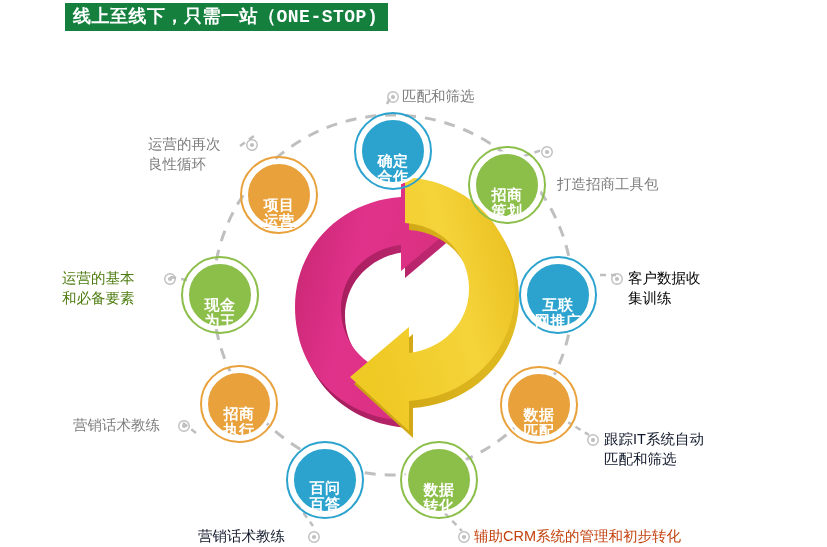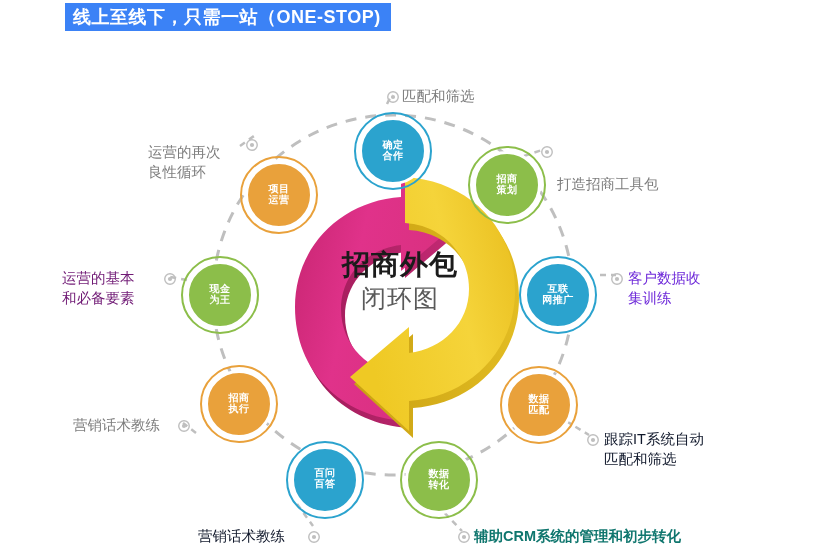--- a/index.html
+++ b/index.html
@@ -87,24 +87,24 @@
   }
 
   
   .node {
     position: absolute;
     width: 68px;
     height: 68px;
     border-radius: 50%;
     box-sizing: border-box;
     display: flex;
-    align-items: center;
+    align-items: flex-end;
     justify-content: center;
     color: #ffffff;
-    font-size: 10px;
+    font-size: 15px;
     font-weight: bold;
     line-height: 1.08;
     text-align: center;
     letter-spacing: 0.5px;
   }
   .node .ring-outer {
     position: absolute;
     left: -5px;
     top: -5px;
     width: 78px;
@@ -143,21 +143,21 @@
     position: absolute;
     width: 14px;
     height: 14px;
   }
 </style>
 </head>
 <body>
 
 <div id="canvas">
 
-  <div id="title-banner" style="background: #3b82f6;">
+  <div id="title-banner" style="background: #15803d; font-family: Liberation Mono, monospace;">
     <span class="title-text" style="color: rgb(255, 255, 255);">线上至线下，只需一站（ONE-STOP)</span>
   </div>
 
   <div id="diagram-stage">
 
     <svg id="ring-svg" width="827" height="513">
 
       <circle cx="393" cy="261" r="180" fill="none" stroke="#BFBFBF" stroke-width="3" stroke-dasharray="11 9" stroke-linecap="butt"></circle>
 
       <g stroke="#BFBFBF" stroke-width="2.5" stroke-dasharray="6 5" fill="none">
@@ -237,24 +237,20 @@
                  L 154 272
                  L 95 218
                  L 154 168
                  L 154 194
                  C 188 190, 214 164, 214 130
                  C 214 94, 186 66, 150 64
                  Z" fill="url(#gradYellow)"></path>
       </g>
     </svg>
 
-    <div id="center-caption">
-      <div class="line1">招商外包</div>
-      <div class="line2">闭环图</div>
-    </div>
 
     <div id="nodes-layer">
         <div class="node" style="left: 359px; top: 83px; color: rgb(43, 163, 206);">
           <div class="ring-outer"></div>
           <div class="disc"></div>
           <div class="node-label">确定<br>合作</div>
         </div>
         <div class="node" style="left: 473px; top: 117px; color: rgb(140, 190, 74);">
           <div class="ring-outer"></div>
           <div class="disc"></div>
@@ -301,54 +297,54 @@
         <div class="annotation" style="left: 402px; top: 53px; color: rgb(125, 125, 125);">匹配和筛选</div>
         <div class="pin-icon" style="left: 386px; top: 56px;"><svg viewBox="0 0 16 16" width="14" height="14">
             <circle cx="8" cy="8" r="6" fill="none" stroke="#BFBFBF" stroke-width="1.6"></circle>
             <circle cx="8" cy="8" r="2.4" fill="#BFBFBF"></circle>
           </svg></div>
         <div class="annotation" style="left: 557px; top: 109px; color: rgb(125, 125, 125); margin-top: 32px;">打造招商工具包</div>
         <div class="pin-icon" style="left: 540px; top: 111px;"><svg viewBox="0 0 16 16" width="14" height="14">
             <circle cx="8" cy="8" r="6" fill="none" stroke="#BFBFBF" stroke-width="1.6"></circle>
             <circle cx="8" cy="8" r="2.4" fill="#BFBFBF"></circle>
           </svg></div>
-        <div class="annotation" style="left: 628px; top: 235px; color: #6d28d9;">客户数据收
+        <div class="annotation" style="left: 628px; top: 235px; color: #000000;">客户数据收
 集训练</div>
         <div class="pin-icon" style="left: 610px; top: 238px;"><svg viewBox="0 0 16 16" width="14" height="14">
             <circle cx="8" cy="8" r="6" fill="none" stroke="#BFBFBF" stroke-width="1.6"></circle>
             <circle cx="8" cy="8" r="2.4" fill="#BFBFBF"></circle>
           </svg></div>
         <div class="annotation" style="left: 604px; top: 396px; color: #0f172a;">跟踪IT系统自动
 匹配和筛选</div>
         <div class="pin-icon" style="left: 586px; top: 399px;"><svg viewBox="0 0 16 16" width="14" height="14">
             <circle cx="8" cy="8" r="6" fill="none" stroke="#BFBFBF" stroke-width="1.6"></circle>
             <circle cx="8" cy="8" r="2.4" fill="#BFBFBF"></circle>
           </svg></div>
-        <div class="annotation" style="left: 474px; top: 493px; color: #0f766e; font-weight: bold;">辅助CRM系统的管理和初步转化</div>
+        <div class="annotation" style="left: 474px; top: 493px; color: #c2410c;">辅助CRM系统的管理和初步转化</div>
         <div class="pin-icon" style="left: 457px; top: 496px;"><svg viewBox="0 0 16 16" width="14" height="14">
             <circle cx="8" cy="8" r="6" fill="none" stroke="#BFBFBF" stroke-width="1.6"></circle>
             <circle cx="8" cy="8" r="2.4" fill="#BFBFBF"></circle>
           </svg></div>
         <div class="annotation" style="left: 198px; top: 493px; color: #0f172a;">营销话术教练</div>
         <div class="pin-icon" style="left: 307px; top: 496px;"><svg viewBox="0 0 16 16" width="14" height="14">
             <circle cx="8" cy="8" r="6" fill="none" stroke="#BFBFBF" stroke-width="1.6"></circle>
             <circle cx="8" cy="8" r="2.4" fill="#BFBFBF"></circle>
           </svg></div>
         <div class="annotation" style="left: 73px; top: 382px; color: rgb(125, 125, 125);">营销话术教练</div>
         <div class="pin-icon" style="left: 177px; top: 385px;"><svg viewBox="0 0 16 16" width="14" height="14">
             <circle cx="8" cy="8" r="6" fill="none" stroke="#BFBFBF" stroke-width="1.6"></circle>
             <circle cx="8" cy="8" r="2.4" fill="#BFBFBF"></circle>
           </svg></div>
-        <div class="annotation" style="left: 62px; top: 235px; color: #701a75;">运营的基本
+        <div class="annotation" style="left: 62px; top: 235px; color: #4d7c0f;">运营的基本
 和必备要素</div>
         <div class="pin-icon" style="left: 163px; top: 238px;"><svg viewBox="0 0 16 16" width="14" height="14">
             <circle cx="8" cy="8" r="6" fill="none" stroke="#BFBFBF" stroke-width="1.6"></circle>
             <circle cx="8" cy="8" r="2.4" fill="#BFBFBF"></circle>
           </svg></div>
-        <div class="annotation" style="left: 148px; top: 109px; color: rgb(125, 125, 125);">运营的再次
+        <div class="annotation" style="left: 148px; top: 101px; color: rgb(125, 125, 125);">运营的再次
 良性循环</div>
         <div class="pin-icon" style="left: 245px; top: 104px;"><svg viewBox="0 0 16 16" width="14" height="14">
             <circle cx="8" cy="8" r="6" fill="none" stroke="#BFBFBF" stroke-width="1.6"></circle>
             <circle cx="8" cy="8" r="2.4" fill="#BFBFBF"></circle>
           </svg></div>
       </div>
 
   </div>
 </div>
 

